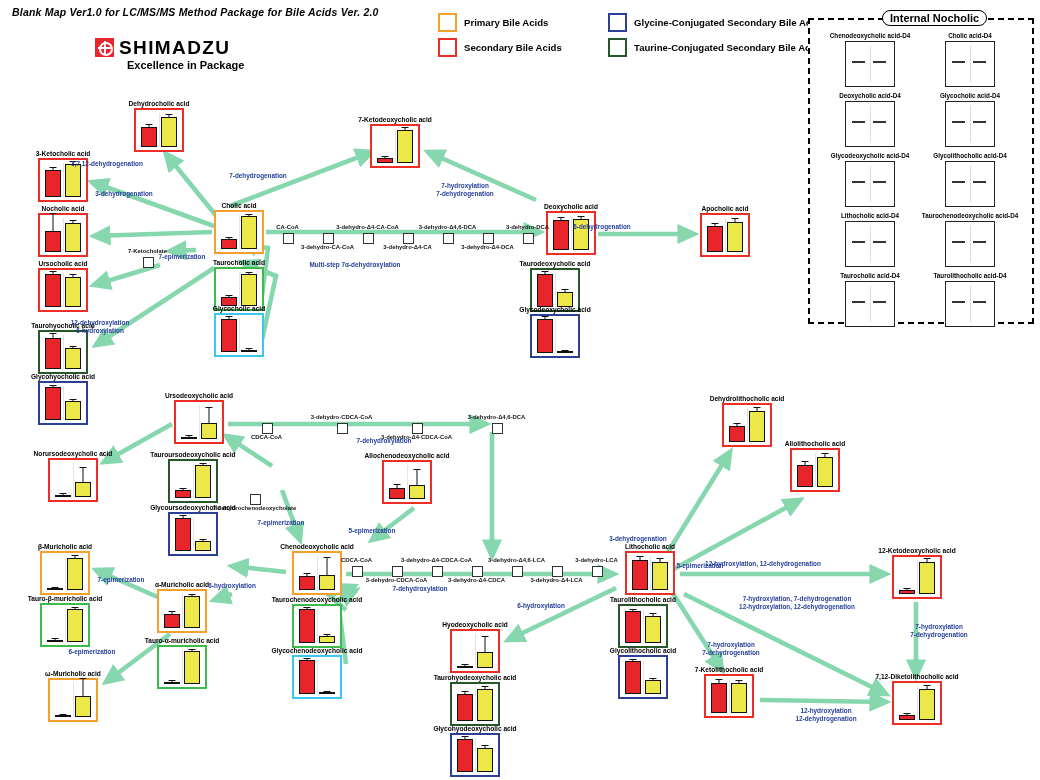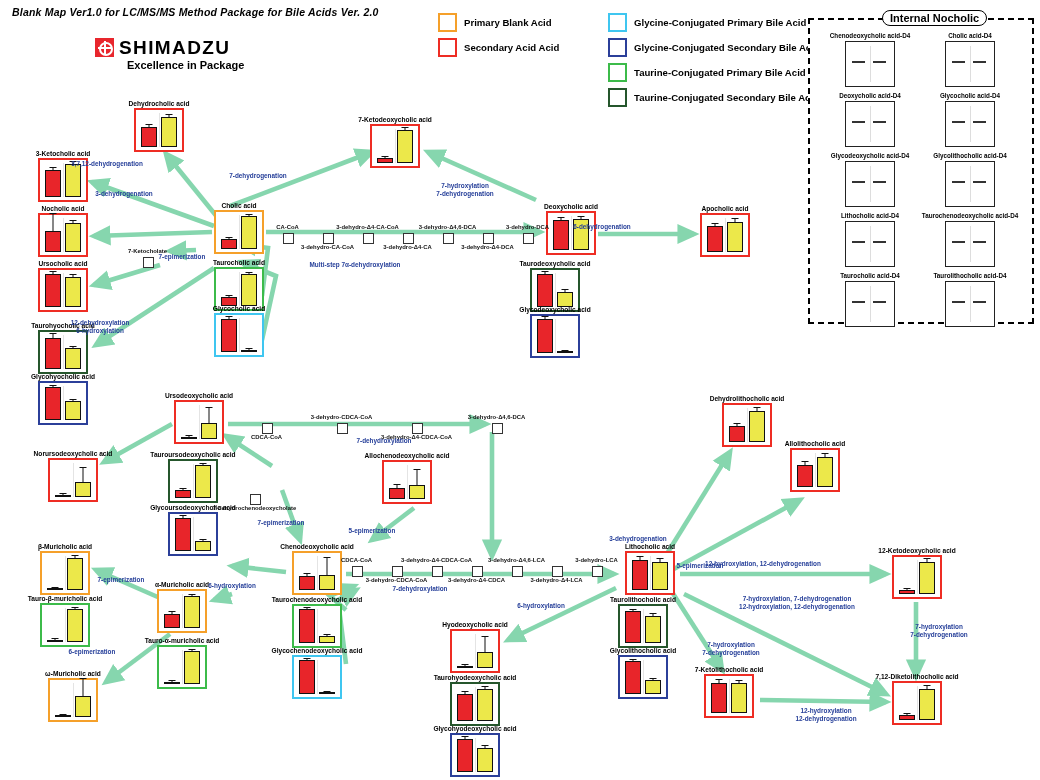--- a/index.html
+++ b/index.html
@@ -82,39 +82,31 @@
         <div class="logo-ring"></div>
       </div>
     <div class="logo-text">SHIMADZU</div>
   </div>
   <div class="logo-sub">Excellence in Package</div>
 
   <div class="legend">
     <div class="lg-col" id="lg-col0" style="left:0;top:0;">
         <div class="lg-row">
           <span class="lg-sw" style="border:2.2px solid #f5a02a"></span>
-          <span class="lg-tx">Primary Blank Acid</span>
+          <span class="lg-tx">Primary Bile Acids</span>
         </div>
         <div class="lg-row">
           <span class="lg-sw" style="border:2.2px solid #ee2d24"></span>
-          <span class="lg-tx">Secondary Acid Acid</span>
+          <span class="lg-tx">Secondary Bile Acids</span>
         </div>
       </div>
     <div class="lg-col" id="lg-col1" style="left:170px;top:0;">
-        <div class="lg-row">
-          <span class="lg-sw" style="border:2.2px solid #3fc6f0"></span>
-          <span class="lg-tx">Glycine-Conjugated Primary Bile Acid</span>
-        </div>
         <div class="lg-row">
           <span class="lg-sw" style="border:2.2px solid #2b3f99"></span>
           <span class="lg-tx">Glycine-Conjugated Secondary Bile Acid</span>
-        </div>
-        <div class="lg-row">
-          <span class="lg-sw" style="border:2.2px solid #3cbb4a"></span>
-          <span class="lg-tx">Taurine-Conjugated Primary Bile Acid</span>
         </div>
         <div class="lg-row">
           <span class="lg-sw" style="border:2.2px solid #25562c"></span>
           <span class="lg-tx">Taurine-Conjugated Secondary Bile Acid</span>
         </div>
       </div>
   </div>
 
   <div class="istd"></div>
   <div class="istd-cap">Internal Nocholic</div>

